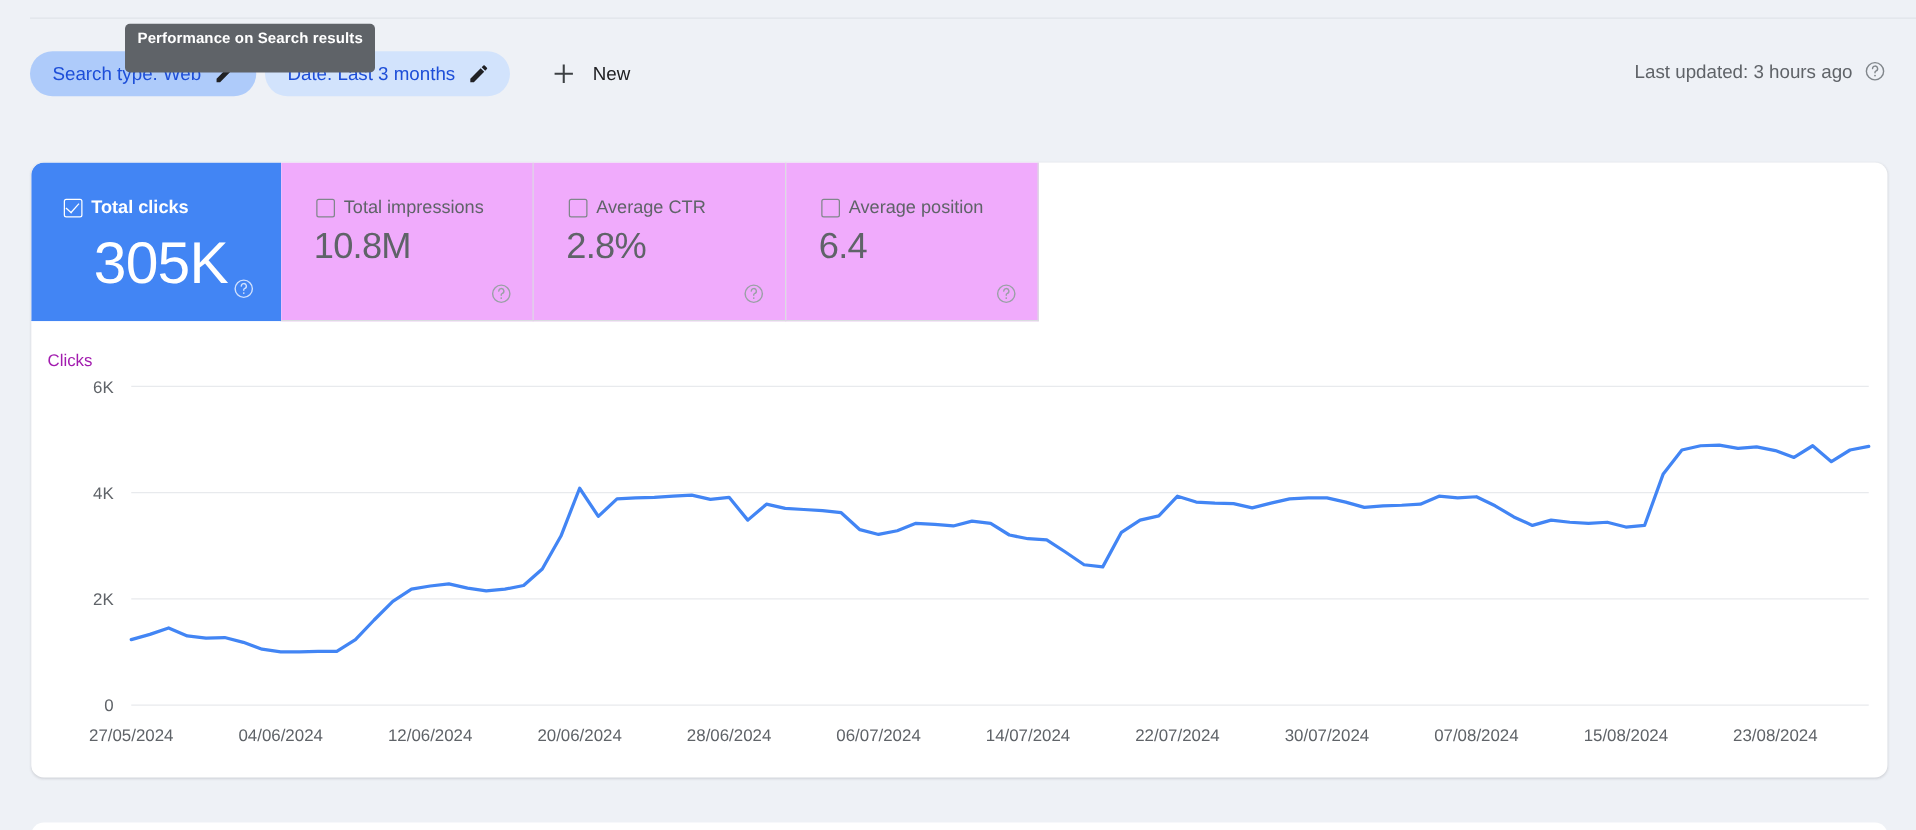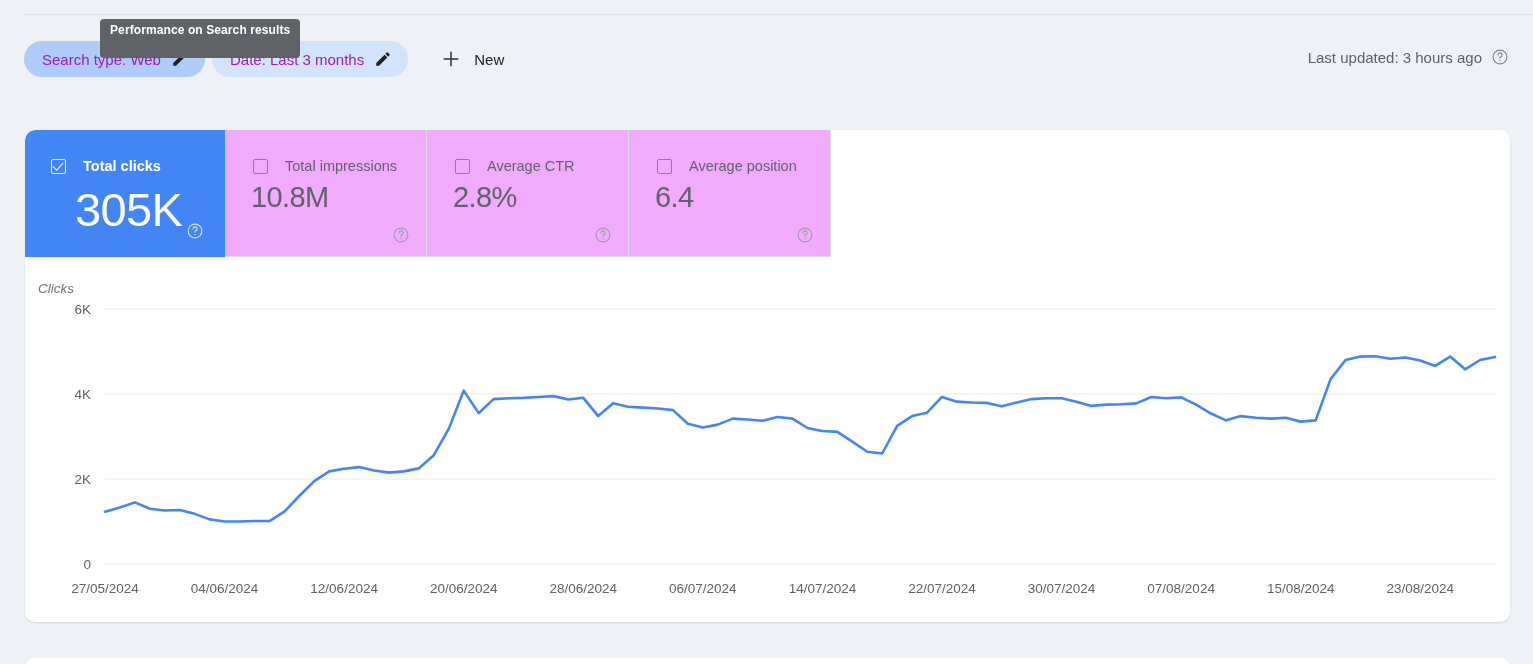--- a/index.html
+++ b/index.html
@@ -30,21 +30,21 @@
 
   
   .filterbar {
     position: absolute; left: 24px; top: 40px; width: 1509px; height: 38px;
     display: flex; align-items: center;
   }
   .chip {
     display: flex; align-items: center; gap: 10px;
     height: 36px; border-radius: 18px;
     padding: 0 16px 0 18px;
-    font-size: 15px; color: #a21caf;
+    font-size: 15px; color: #1d4ed8;
     cursor: pointer; white-space: nowrap;
   }
   .chip.active { background: #aecbfa; }
   .chip.plain  { background: #d2e3fc; }
   .chip + .chip { margin-left: 7px; }
   .pencil { width: 18px; height: 18px; display: block; }
 
   .newbtn {
     display: flex; align-items: center; gap: 12px;
     margin-left: 22px; height: 36px; padding: 0 10px;
@@ -76,21 +76,21 @@
     border-right: 1px solid #dadce0;
     background: #f0abfc; cursor: pointer;
   }
   .metric.selected {
     background: #4285f4; border-right-color: #4285f4; border-bottom-color: #4285f4;
     border-top-left-radius: 10px;
     width: 200px;
   }
   .metric .mhead {
     position: absolute; left: 28px; top: 28px;
-    display: flex; align-items: center; gap: 17px;
+    display: flex; align-items: center; gap: 7px;
     font-size: 14.5px; color: #5f6368; white-space: nowrap;
   }
   .metric.selected .mhead { color: #ffffff; font-weight: bold; left: 26px; }
   .cbox {
     width: 15px; height: 15px; border: 1.6px solid #80868b;
     border-radius: 2px; display: block; flex: none; background: transparent;
   }
   .metric.selected .cbox {
     border-color: #ffffff; position: relative;
   }
@@ -108,21 +108,21 @@
   .metric .mhelp {
     position: absolute; right: 16px; bottom: 12px;
     width: 18px; height: 18px; cursor: pointer;
   }
   .metric.selected .mhelp { right: 20px; bottom: 16px; }
 
   
   .chartwrap { position: absolute; left: 0; top: 127px; width: 1485px; height: 365px; }
   .ylabel {
     position: absolute; left: 13px; top: 24px;
-    font-size: 13.5px; color: #737373; font-style: italic;
+    font-size: 13.5px; color: #a21caf;
   }
   .chartsvg { position: absolute; left: 0; top: 0; display: block; }
   .gridline { stroke: #e8eaed; stroke-width: 1; }
   .ytick { font-size: 13.5px; fill: #5f6368; text-anchor: end; font-family: "Liberation Sans", sans-serif; }
   .xtick { font-size: 13.5px; fill: #5f6368; text-anchor: middle; font-family: "Liberation Sans", sans-serif; }
   .series { fill: none; stroke-width: 2.6; stroke-linejoin: round; stroke-linecap: round; }
 
   
   .nextcard {
     position: absolute; left: 25px; top: 658px; width: 1485px; height: 20px;

